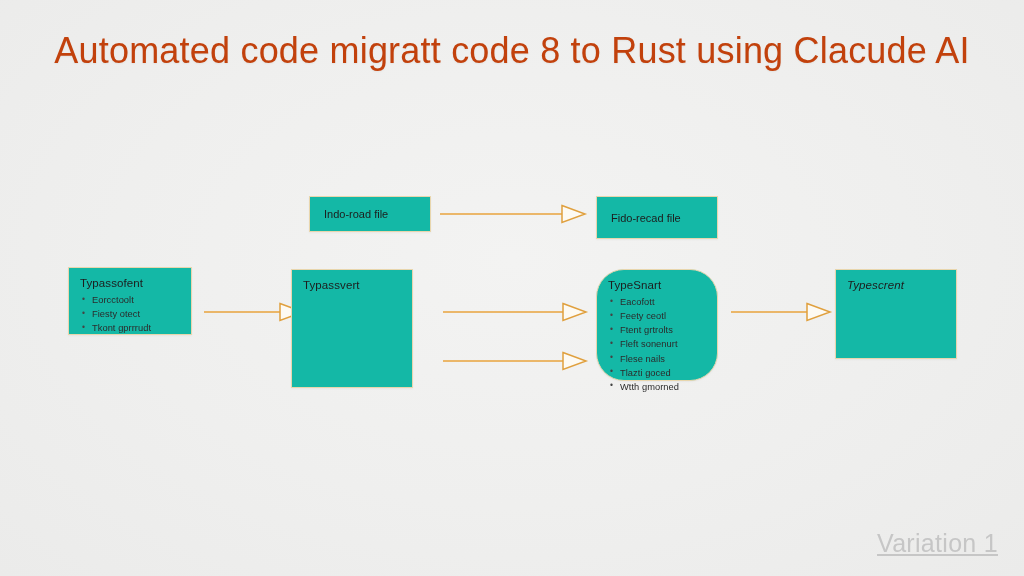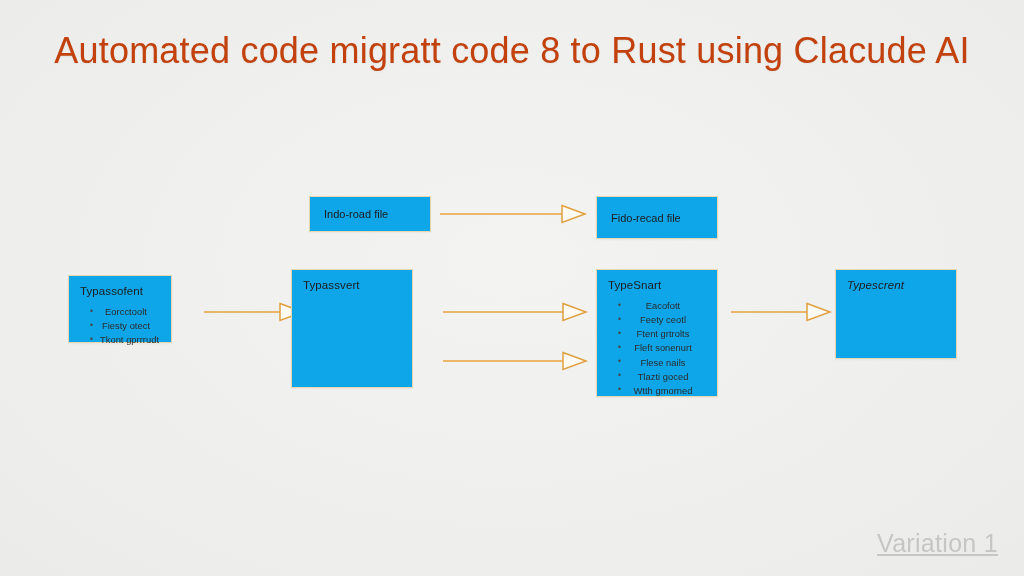--- a/index.html
+++ b/index.html
@@ -46,39 +46,38 @@
     bottom: 18px;
     font-size: 25px;
     color: #c6c6c6;
     letter-spacing: 0.3px;
     text-decoration: underline;
   }
 
   
   .node {
     position: absolute;
-    background: #0ea5e9;
+    background: #14b8a6;
     border: 1px solid #e8d6ad;
     box-sizing: border-box;
     box-shadow: 0 1px 2px rgba(0,0,0,0.045);
     padding: 9px 11px 10px 11px;
   }
   .node-title {
     font-size: 11.5px;
     color: #1d1d1d;
     margin: 0 0 4px 0;
     font-weight: 400;
     letter-spacing: 0.1px;
     filter: blur(0.28px);
   }
   .node ul {
     list-style: none;
-    margin: 8px;
+    margin: 0;
     padding: 0;
-    text-align: center;
   }
   .node li {
     font-size: 9.3px;
     color: #2b2b2b;
     line-height: 1.52;
     padding-left: 12px;
     position: relative;
     letter-spacing: 0.05px;
     filter: blur(0.3px);
     white-space: nowrap;
@@ -128,21 +127,21 @@
   <svg width="148" height="22" viewBox="0 0 148 22" aria-hidden="true">
     <line x1="0" y1="11" x2="122" y2="11" stroke="#e8a33d" stroke-width="1.6"></line>
     <polygon points="122,2.5 145,11 122,19.5" fill="#fdfaf3" stroke="#e0a03e" stroke-width="1.5"></polygon>
   </svg>
 </div>
 
 <div class="node simple" style="left:596px; top:196px; width:122px; height:43px;">
   <span class="node-label">Fido-recad file</span>
 </div>
 
-<div class="node" style="left:68px; top:275px; width:104px; height:68px;">
+<div class="node" style="left:68px; top:267px; width:124px; height:68px;">
   <div class="node-title">Typassofent</div>
   <ul>
     <li>Eorcctoolt</li>
     <li>Fiesty otect</li>
     <li>Tkont gprrrudt</li>
   </ul>
 </div>
 
 <div class="arrow" style="left:204px; top:301px; width:102px;">
   <svg width="102" height="22" viewBox="0 0 102 22" aria-hidden="true">
@@ -162,21 +161,21 @@
   </svg>
 </div>
 
 <div class="arrow" style="left:443px; top:350px; width:146px;">
   <svg width="146" height="22" viewBox="0 0 146 22" aria-hidden="true">
     <line x1="0" y1="11" x2="120" y2="11" stroke="#e8a33d" stroke-width="1.6"></line>
     <polygon points="120,2.5 143,11 120,19.5" fill="#fdfaf3" stroke="#e0a03e" stroke-width="1.5"></polygon>
   </svg>
 </div>
 
-<div class="node" style="left:596px; top:269px; width:122px; height:128px;">
+<div class="node" style="left:596px; top:269px; width:122px; height:112px;border-radius:28px;">
   <div class="node-title">TypeSnart</div>
   <ul>
     <li>Eacofott</li>
     <li>Feety ceotl</li>
     <li>Ftent grtrolts</li>
     <li>Fleft sonenurt</li>
     <li>Flese nails</li>
     <li>Tlazti goced</li>
     <li>Wtth gmorned</li>
   </ul>

